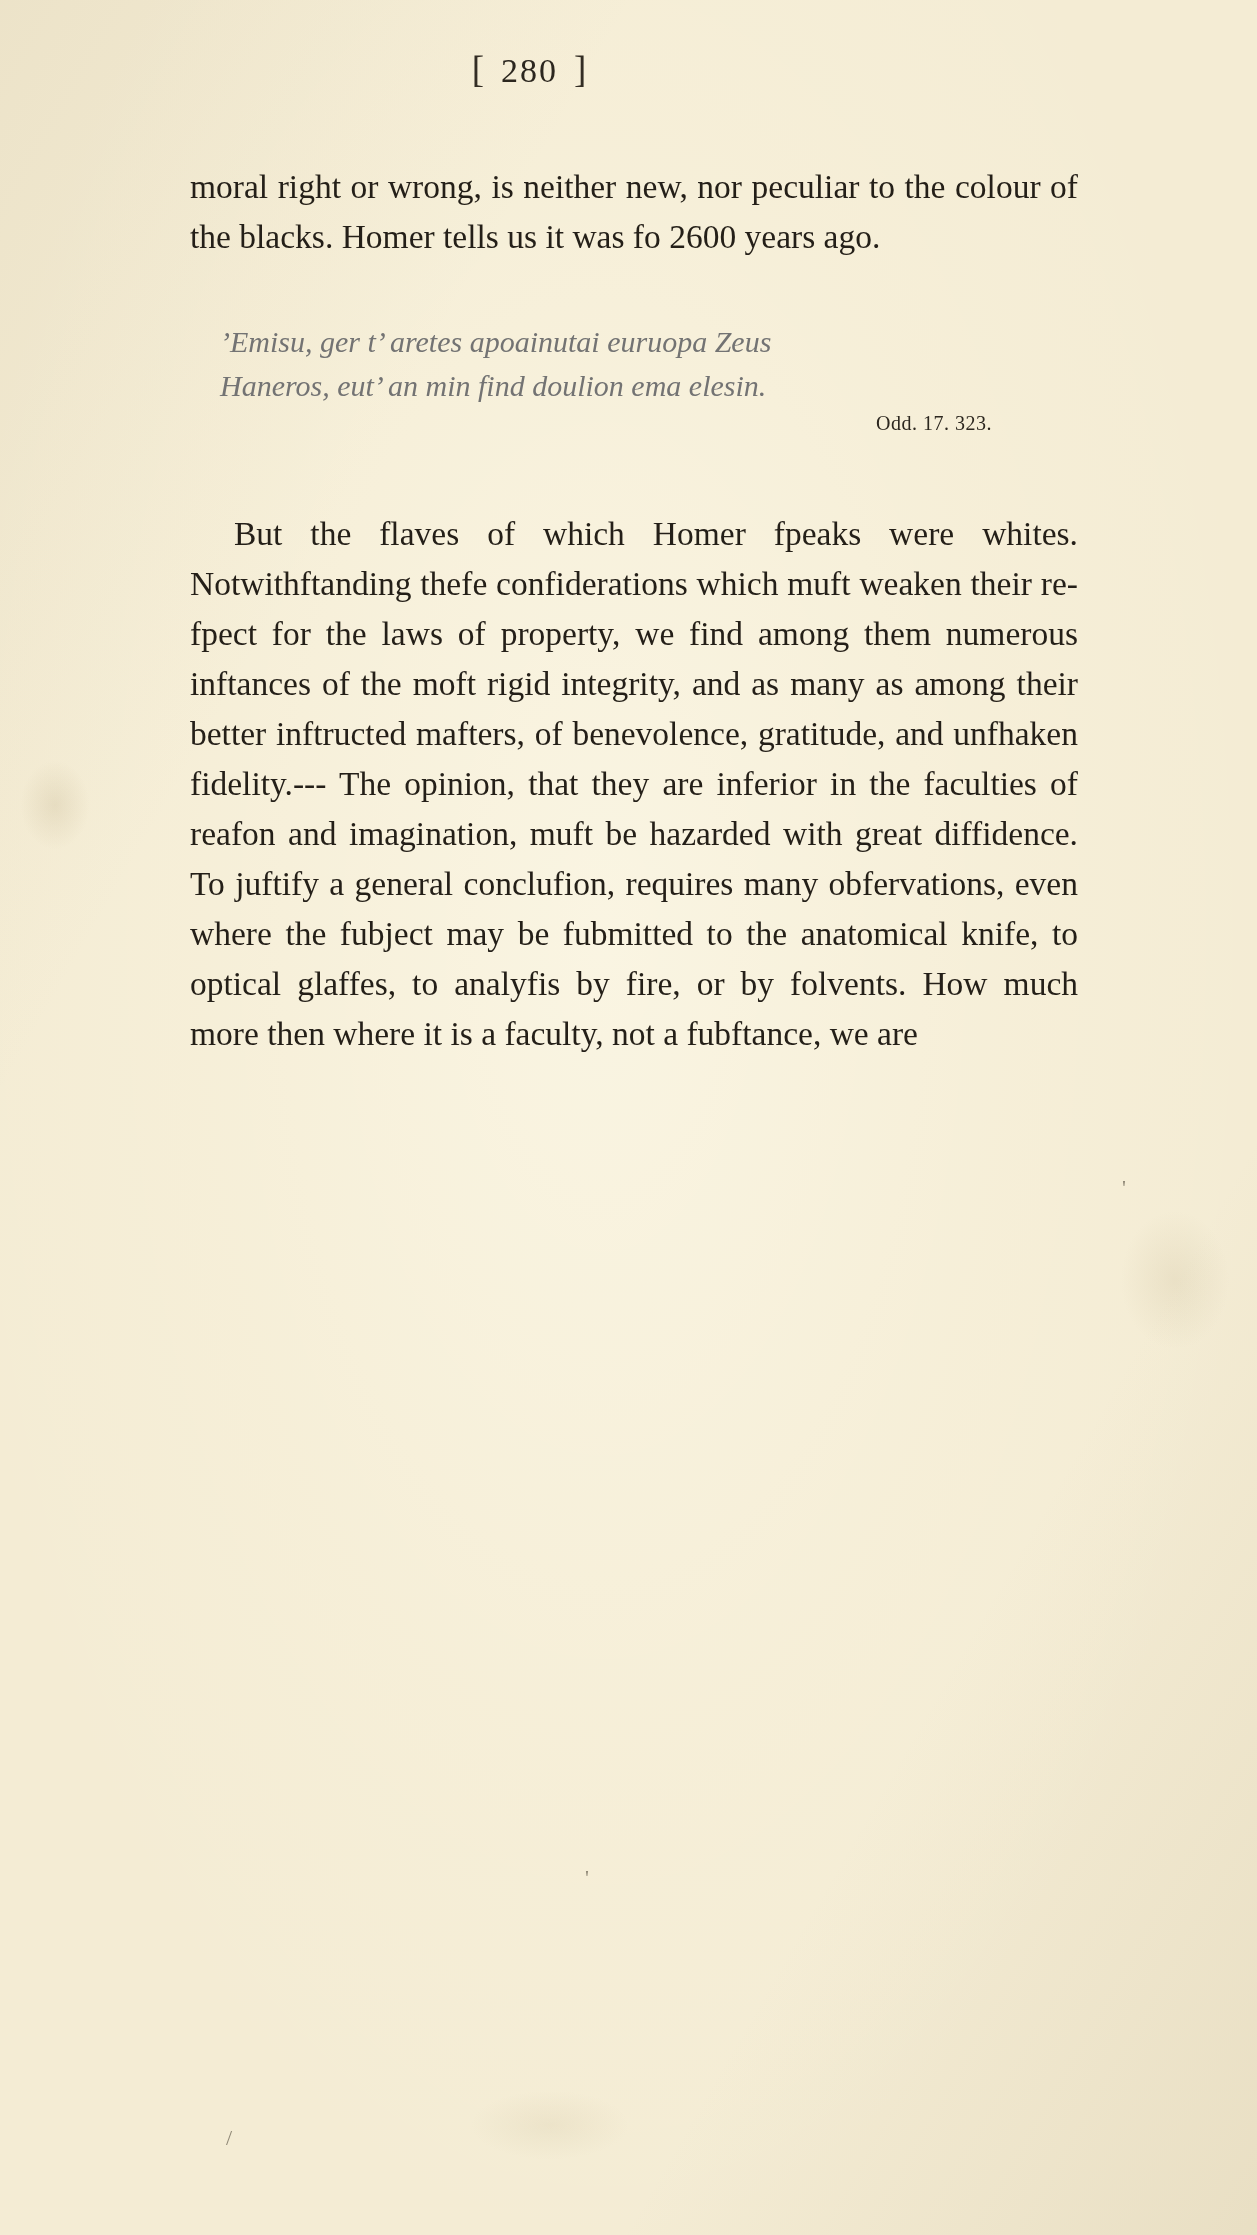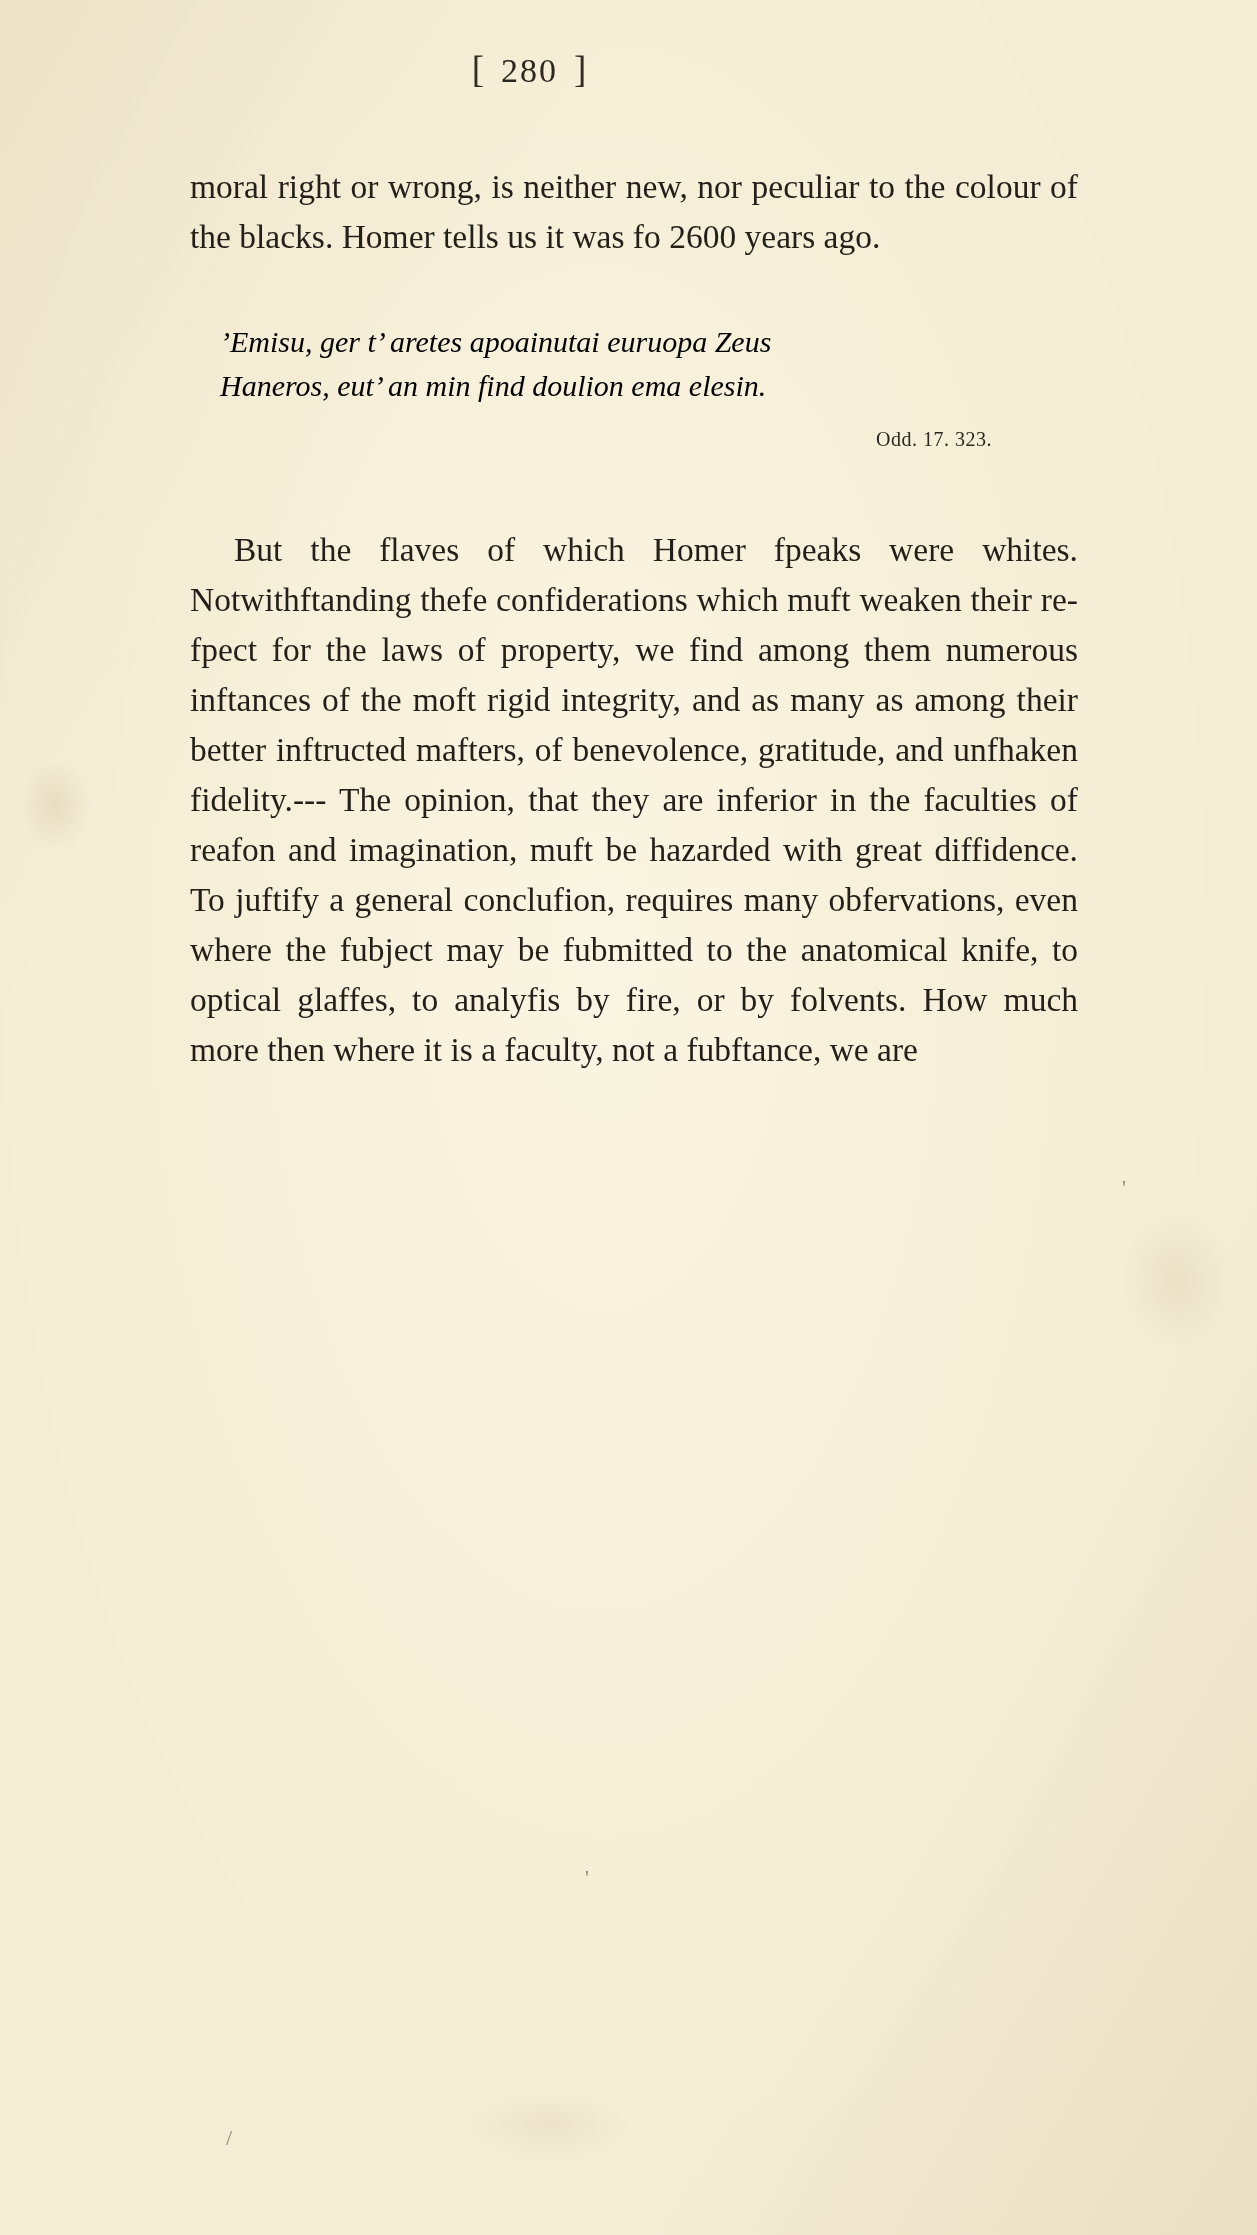--- a/index.html
+++ b/index.html
@@ -66,34 +66,34 @@
   .para.first {
     margin-top: 12px;
   }
   .spacer-lg { height: 58px; }
   .spacer-sm { height: 16px; }
 
   .quote-greek {
     font-size: 30px;
     line-height: 44px;
     font-style: italic;
-    color: #000000;
+    color: #737373;
     padding-left: 30px;
     padding-right: 10px;
   }
   .quote-greek .lead {
     font-style: italic;
   }
   .citation {
     text-align: right;
     font-size: 20px;
     letter-spacing: 0.5px;
     color: #2c271f;
     padding-right: 86px;
-    margin-top: 20px;
+    margin-top: 4px;
   }
   .verse {
     font-size: 30.5px;
     line-height: 47px;
     color: #241f18;
     padding-left: 30px;
   }
   .verse .vline { display: block; white-space: nowrap; }
 
   .body-block .para-indent {

